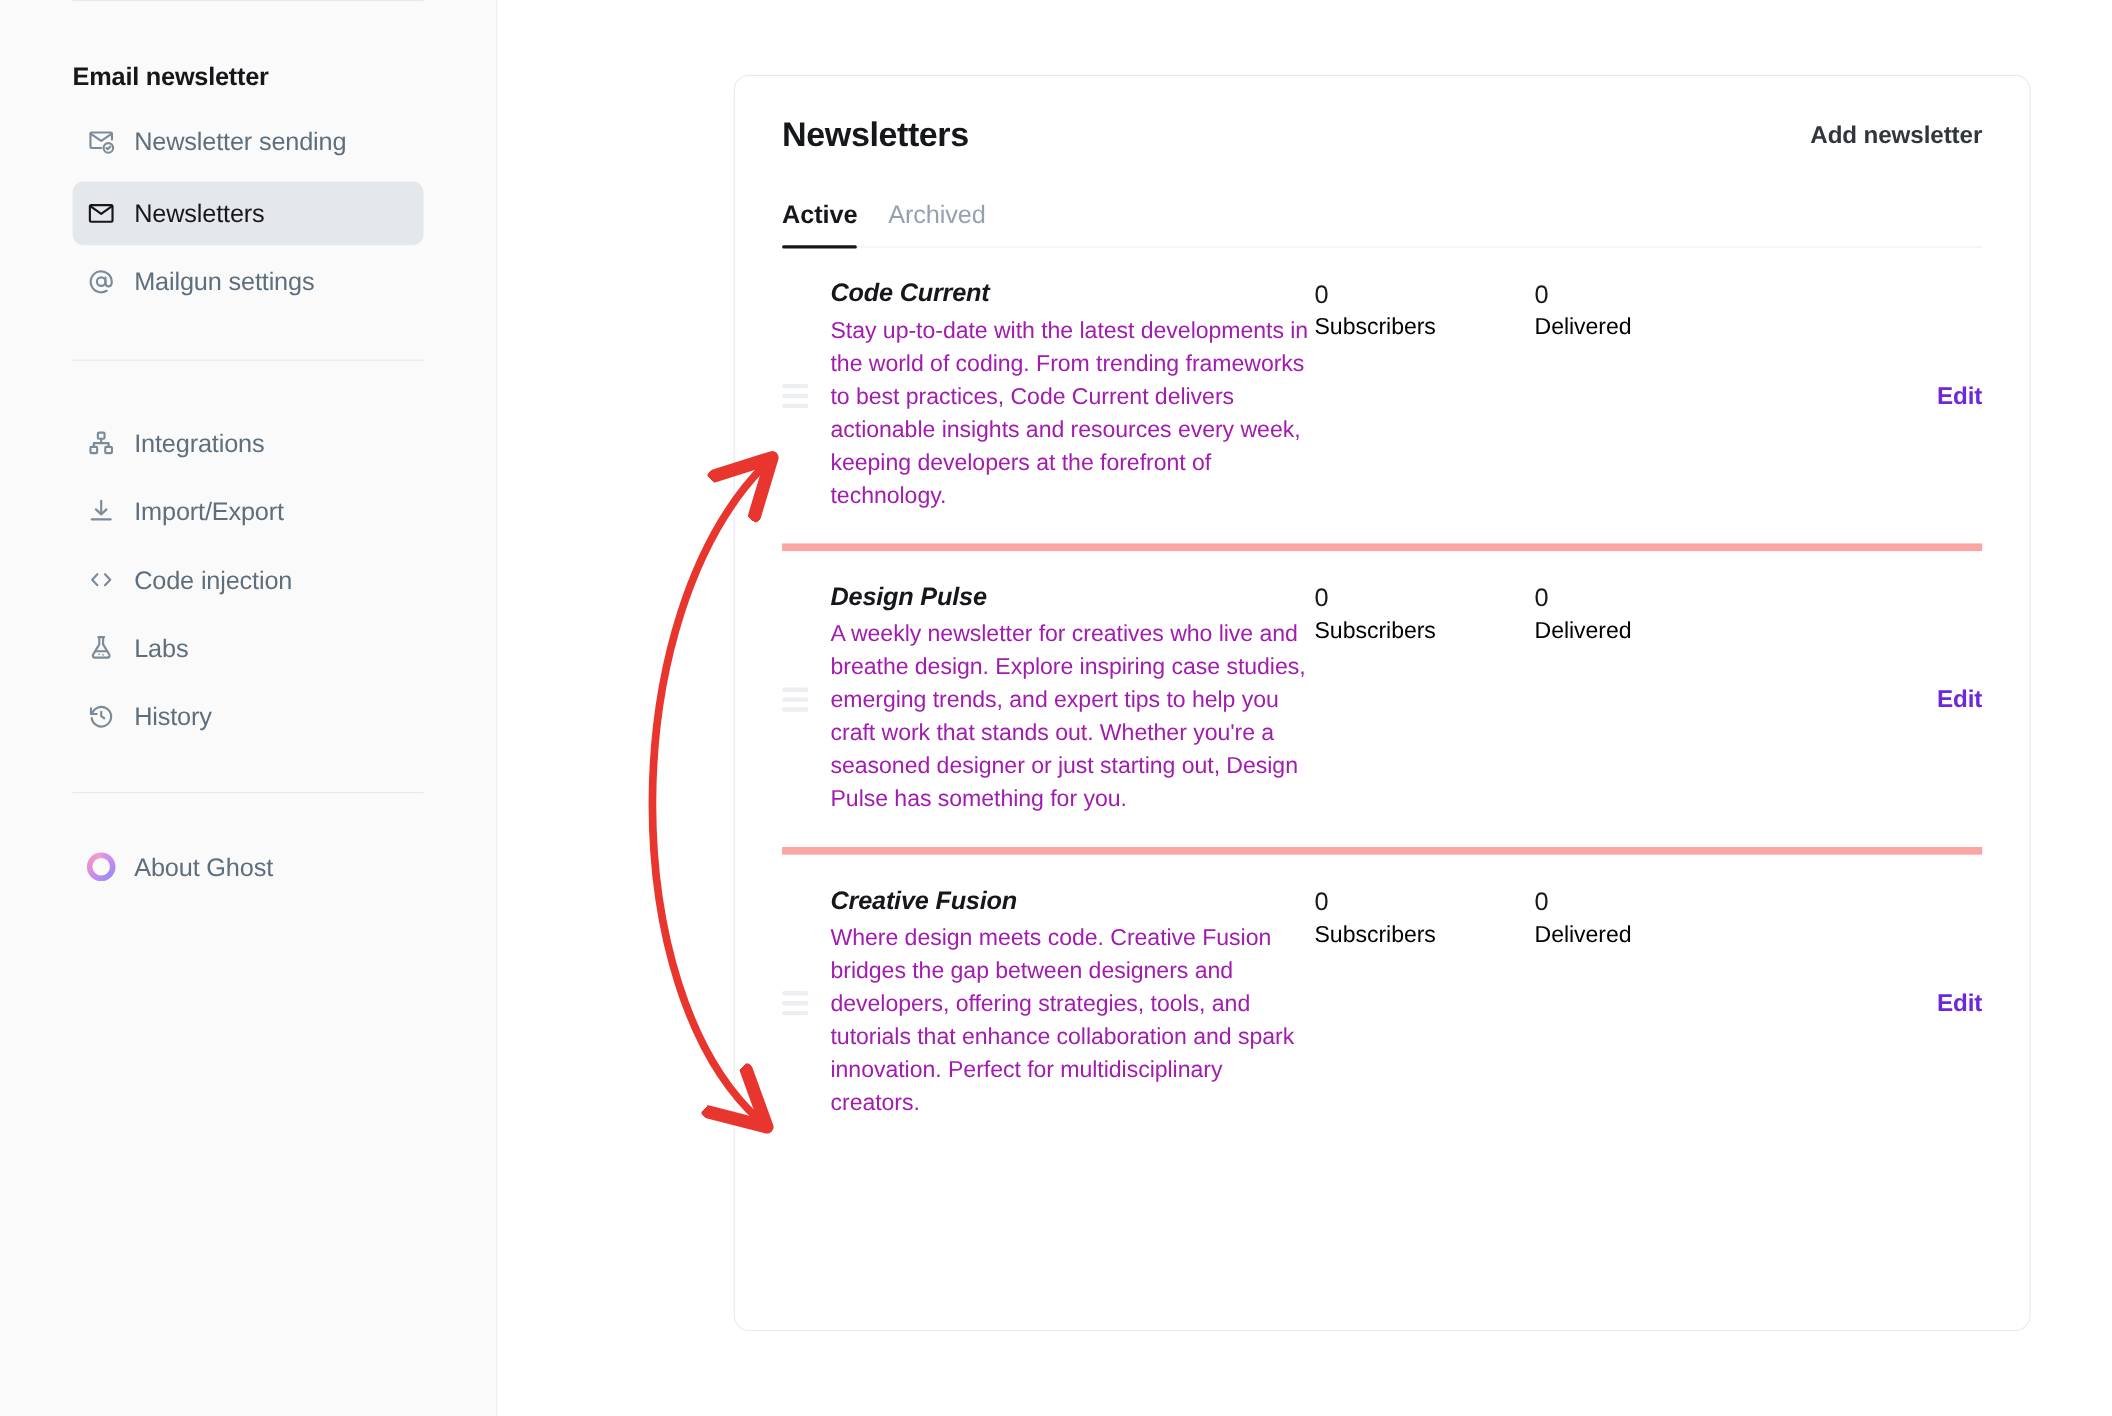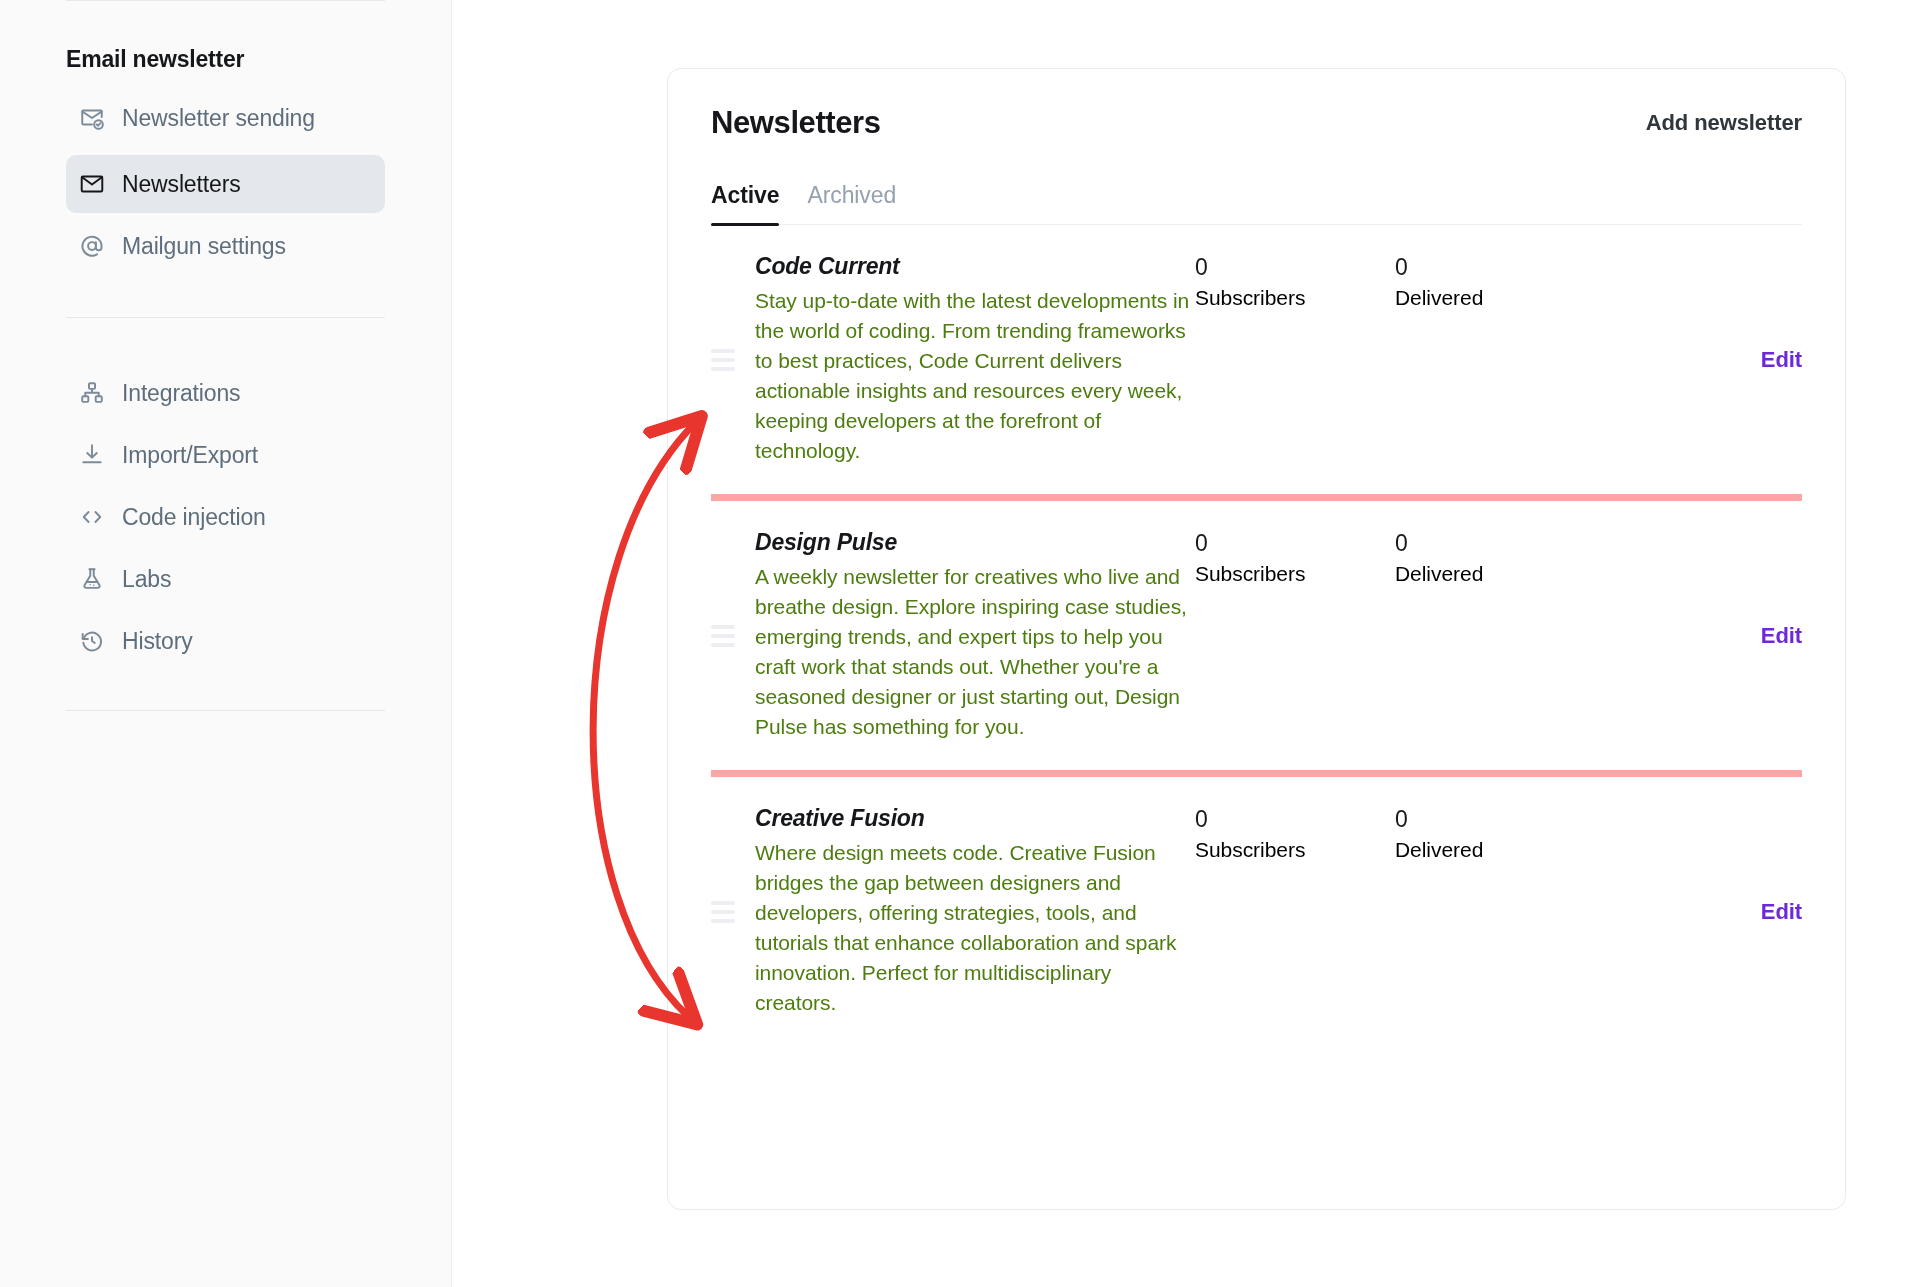--- a/index.html
+++ b/index.html
@@ -18,21 +18,21 @@
   }
 
   
   #sidebar {
     position: absolute;
     left: 0; top: 0;
     width: 452px;
     height: 1287px;
     background: #fafafa;
     border-right: 1px solid #ebeef0;
-    padding: 0 66px;
+    padding: 10px 66px;
   }
 
   .side-divider {
     height: 1px;
     background: #e6e9eb;
     margin: 0;
   }
   #top-divider { position: absolute; left: 66px; right: 66px; top: 0; }
 
   .side-section { padding-top: 46px; }
@@ -207,21 +207,21 @@
     font-weight: 700;
     color: #15171a;
     letter-spacing: -0.2px;
     margin-bottom: 6px;
     font-style: italic;
   }
 
   .nl-desc {
     font-size: 21px;
     line-height: 30px;
-    color: #4d7c0f;
+    color: #a21caf;
     letter-spacing: -0.05px;
   }
 
   .stat {
     flex: 0 0 200px;
     padding-top: 1px;
   }
   .stat-value {
     font-size: 23px;
     color: #15171a;
@@ -374,20 +374,28 @@
           <path d="M3.4 5.4v4.8h4.8"></path>
           <path d="M12 8.4V12l2.6 1.8"></path>
         </svg>
       </span>
       <span class="nav-label">History</span>
     </div>
   </div>
 
   <div class="side-divider" id="divider-about"></div>
 
+  <div id="about-section">
+    <div class="nav-item">
+      <span class="nav-icon">
+        <span id="about-ghost-icon"></span>
+      </span>
+      <span class="nav-label">About Ghost</span>
+    </div>
+  </div>
 </div>
 
 <div id="main">
 
   <div id="card">
 
     <div id="card-head">
       <div id="card-title">Newsletters</div>
       <button id="add-newsletter-btn">Add newsletter</button>
     </div>

